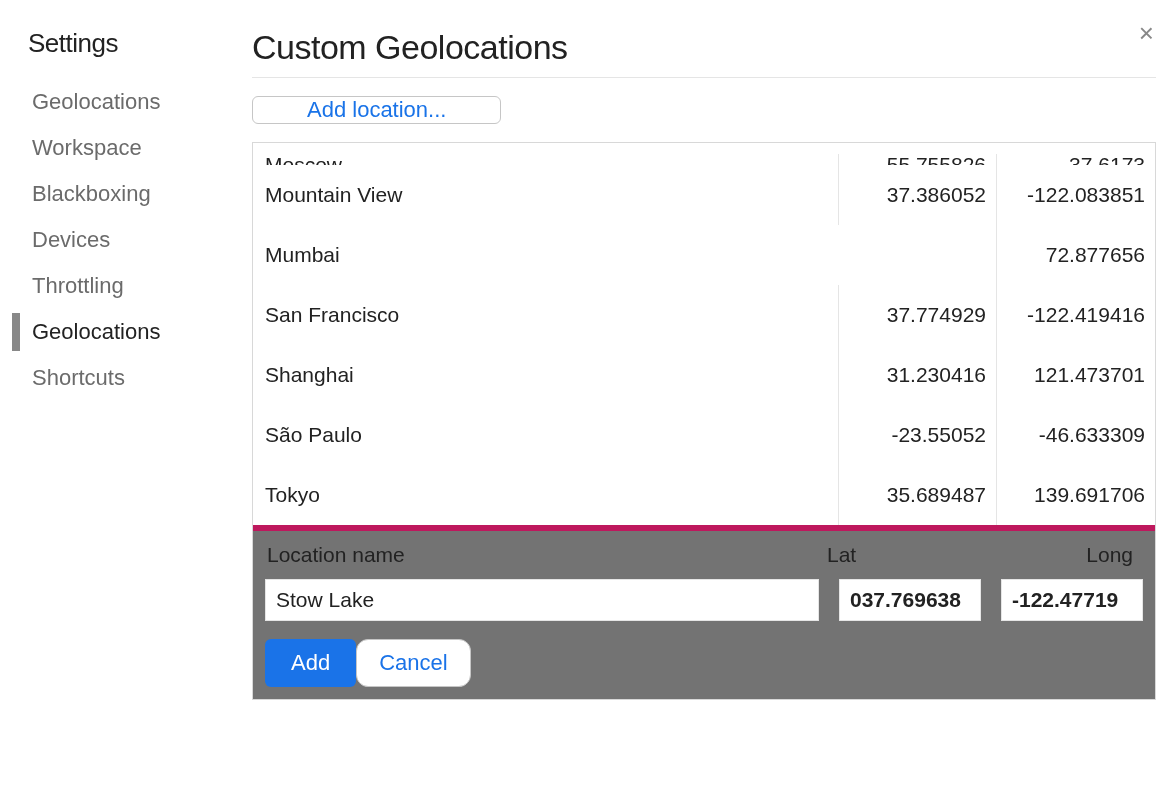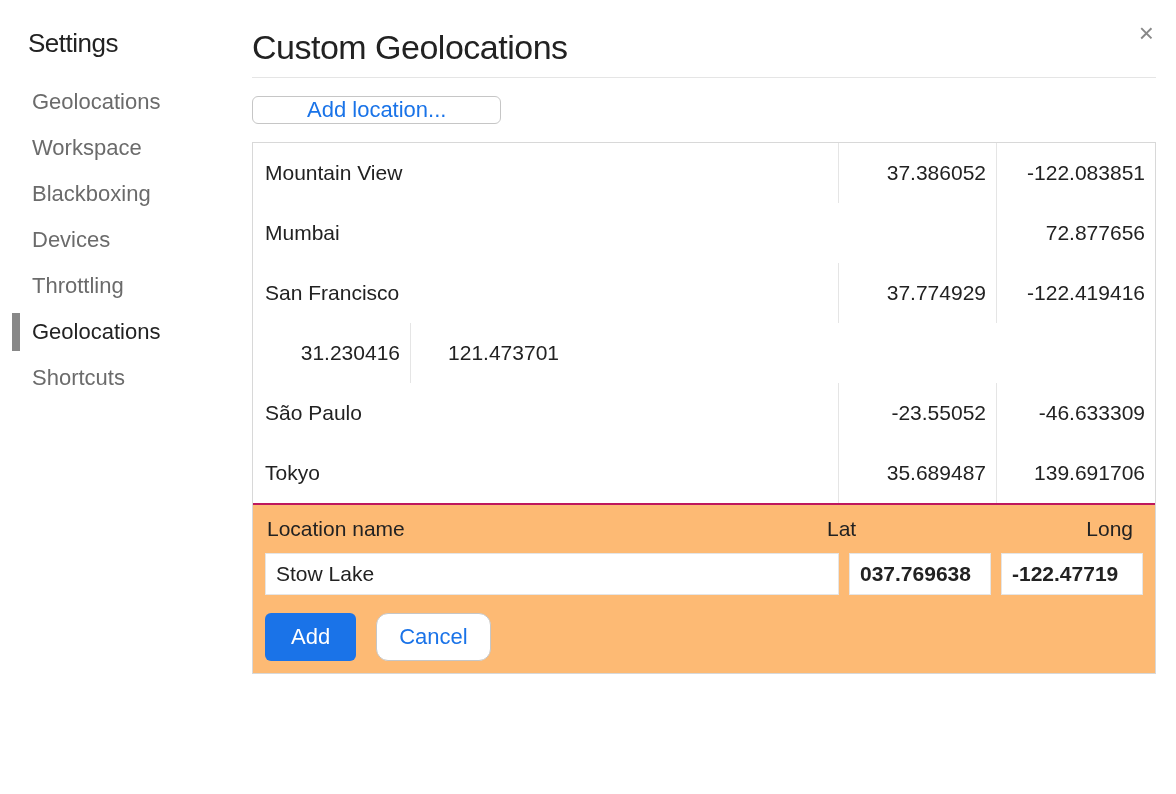--- a/index.html
+++ b/index.html
@@ -139,56 +139,55 @@
     text-align: right;
     padding-right: 10px;
     color: #222;
     height: 100%;
     display: flex;
     align-items: center;
     justify-content: flex-end;
     overflow: hidden;
   }
   .new-location {
-    background: #fdba74;
-    border-top: 2px solid #be185d;
+    background: #737373;
+    border-top: 6px solid #be185d;
     padding: 12px;
   }
   .nl-headers {
     display: flex;
     font-size: 21px;
     color: #222;
     margin-bottom: 12px;
   }
   .nl-hname { flex: 1; padding-left: 2px; }
   .nl-hlat { width: 158px; text-align: left; padding-right: 10px; }
   .nl-hlong { width: 158px; text-align: right; padding-right: 10px; }
   .nl-inputs {
     display: flex;
-    gap: 10px;
+    gap: 20px;
     margin-bottom: 18px;
   }
   .nl-inputs input {
     font-size: 21px;
     padding: 8px 10px;
     border: 1px solid #e5e5e5;
     background: #fff;
     color: #222;
     border-radius: 0;
   }
   .nl-inputs input.name-input { flex: 1; }
   .nl-inputs input.lat-input,
   .nl-inputs input.long-input {
     width: 142px;
     text-align: left;
     font-weight: bold;
   }
   .nl-buttons {
     display: flex;
-    gap: 20px;
   }
   .btn-primary {
     background: #1a73e8;
     color: #fff;
     border: none;
     border-radius: 6px;
     font-size: 22px;
     padding: 10px 26px;
     cursor: pointer;
   }
@@ -221,36 +220,42 @@
       </div>
   </div>
 
   <div class="main">
     <h2>Custom Geolocations</h2>
     <hr>
     <button class="add-location-btn">Add location...</button>
 
     <div class="table-wrap">
       <div class="loc-list" id="loc-list">
+        <div class="loc-row partial">
+          <div class="col-name">Moscow</div>
+          <div class="col-lat">55.755826</div>
+          <div class="col-long">37.6173</div>
+        </div>
 
       <div class="loc-row">
             <div class="col-name">Mountain View</div>
             <div class="col-lat">37.386052</div>
             <div class="col-long">-122.083851</div>
           </div>
           <div class="loc-row">
             <div class="col-name">Mumbai</div>
             <div class="col-long">72.877656</div>
           </div>
           <div class="loc-row">
             <div class="col-name">San Francisco</div>
             <div class="col-lat">37.774929</div>
             <div class="col-long">-122.419416</div>
           </div>
           <div class="loc-row">
+            <div class="col-name">Shanghai</div>
             <div class="col-lat">31.230416</div>
             <div class="col-long">121.473701</div>
           </div>
           <div class="loc-row">
             <div class="col-name">São Paulo</div>
             <div class="col-lat">-23.55052</div>
             <div class="col-long">-46.633309</div>
           </div>
           <div class="loc-row">
             <div class="col-name">Tokyo</div>

